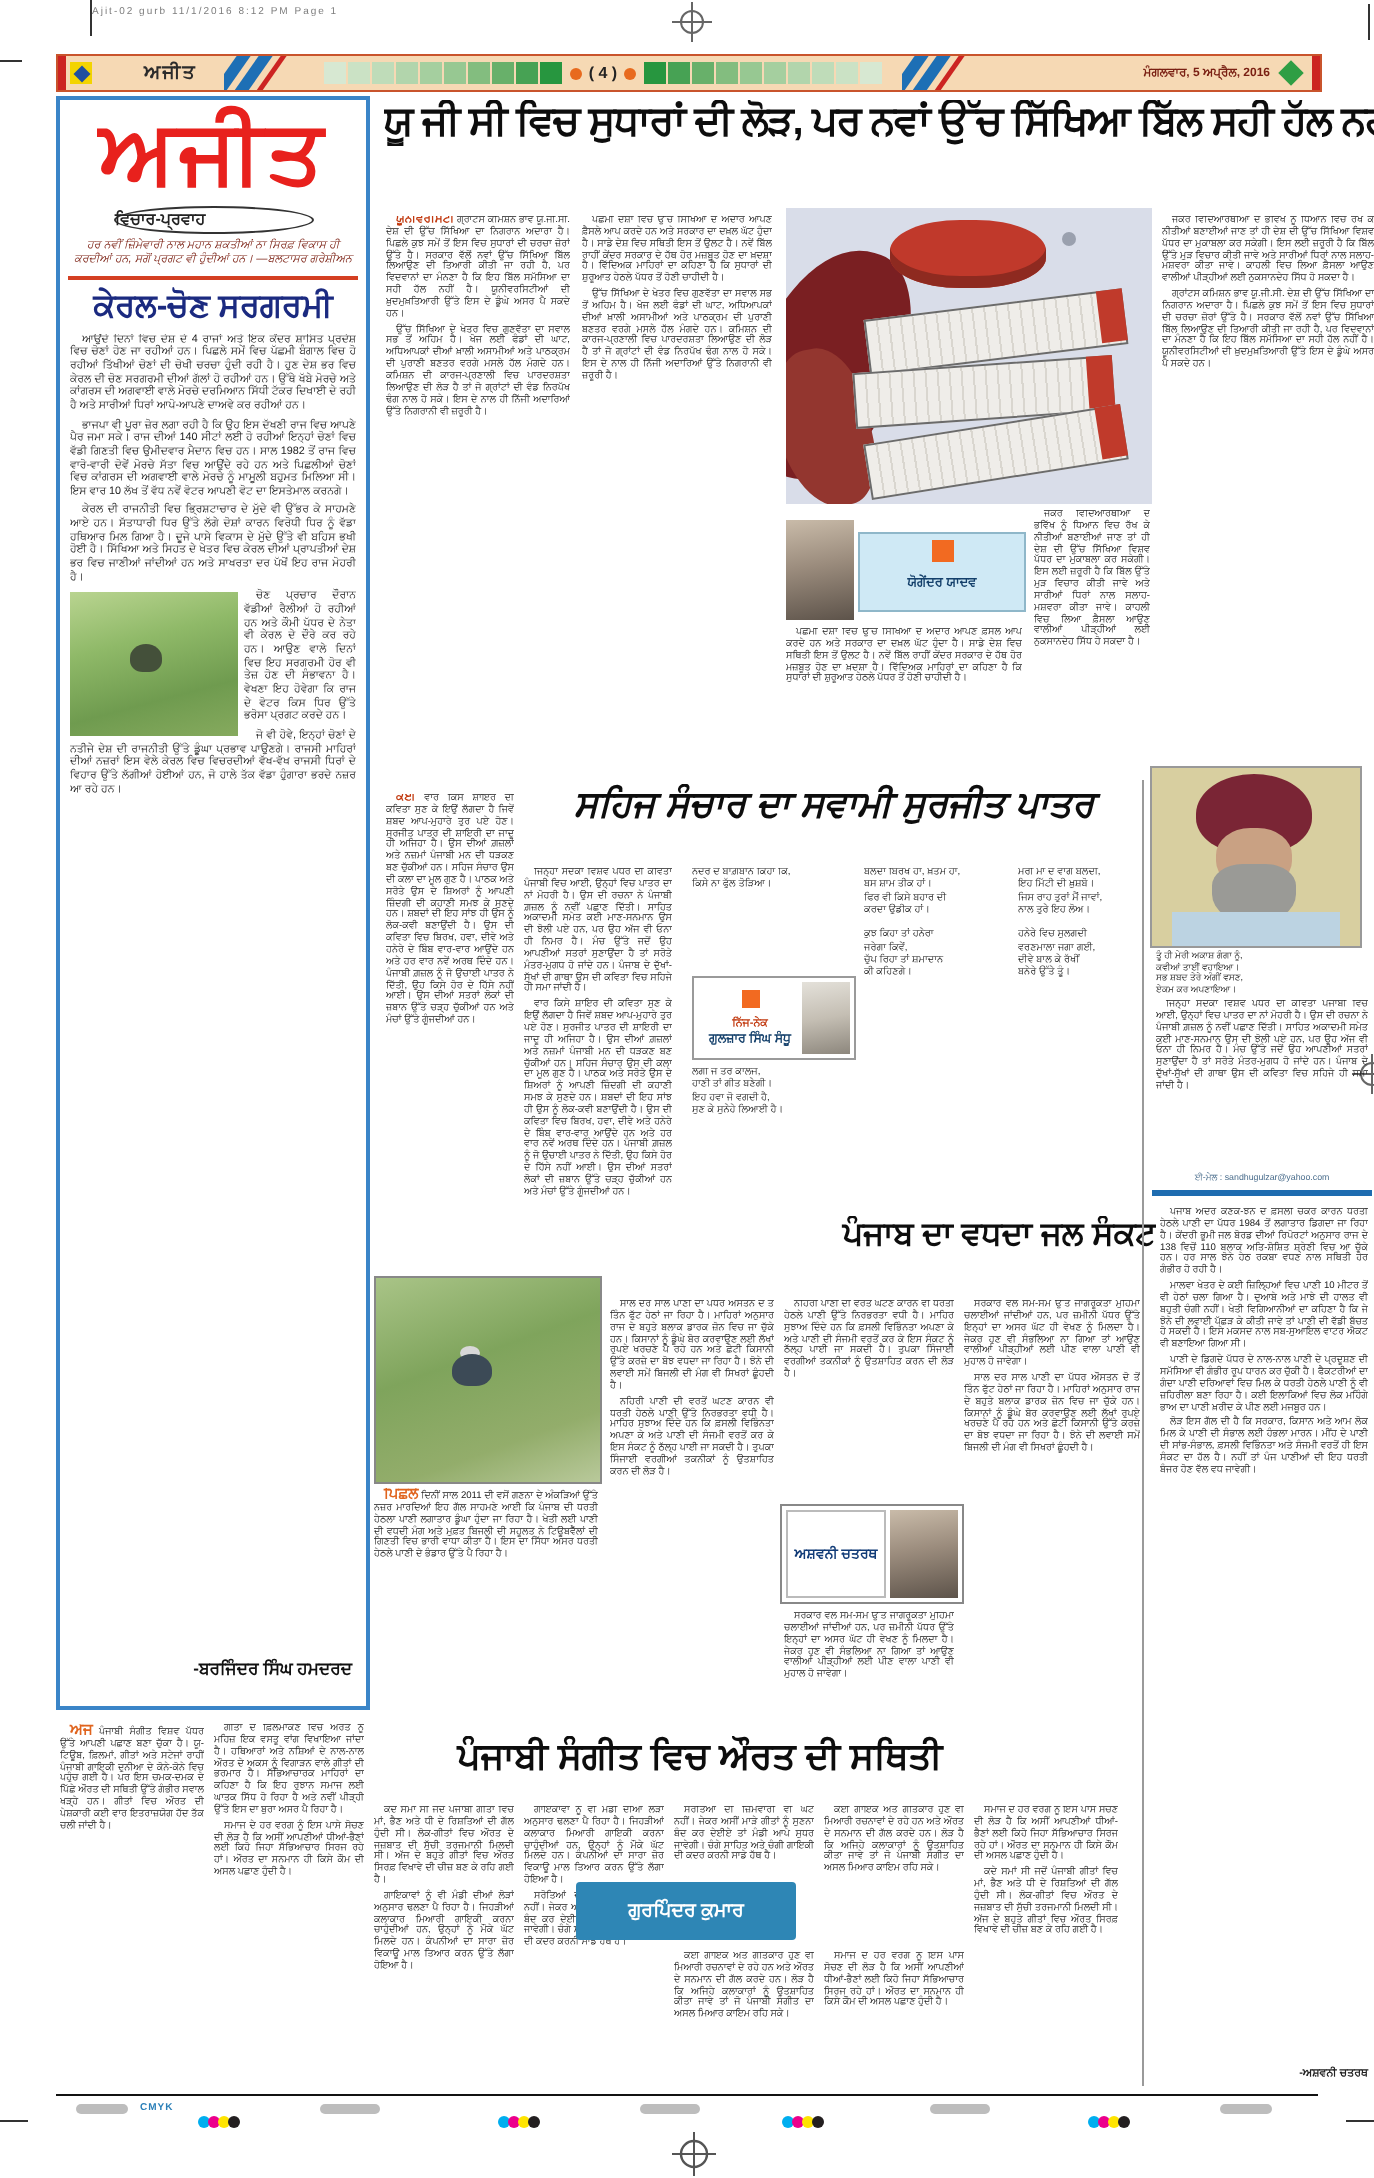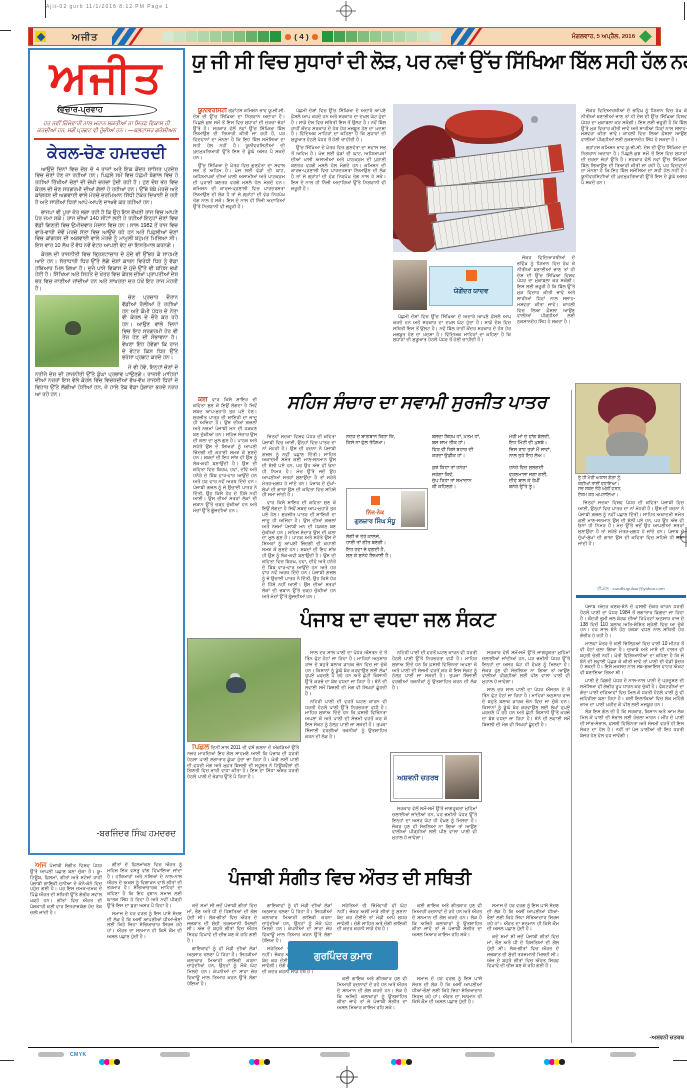--- a/index.html
+++ b/index.html
@@ -34,30 +34,30 @@
   .edoval{margin:3px auto 0;width:98px;border:1.4px solid #333;border-radius:50%;text-align:left;
           font-size:8px;font-weight:bold;color:#222;padding:1px 0;}
   .edquote{margin:3px 5px 0;font-size:5.6px;line-height:6.8px;color:#7a1f12;text-align:center;font-style:italic;}
   .edrule{height:2px;background:#d43f22;margin:4px 4px 0;}
   .edhead{text-align:center;font-size:16px;font-weight:bold;color:#1b2a80;margin-top:4px;}
   .edbody{margin:4px 5px 0;font-size:5.4px;line-height:6.65px;text-align:justify;color:#1c1c1c;height:660px;overflow:hidden;}
   .edbody p{margin:0 0 3px;text-indent:6px;}
   .edphoto{float:left;width:84px;height:72px;margin:1px 3px 1px 0;
            background:linear-gradient(165deg,#b9d490 0%,#8fb968 35%,#6f9b4f 70%,#86aa5e 100%);position:relative;}
   .edphoto i{position:absolute;left:30px;top:26px;width:16px;height:14px;background:#44503a;border-radius:50% 50% 40% 40%;}
-  .edsign{text-align:right;font-size:8.5px;font-weight:normal;color:#111;margin:2px 7px 0;}
+  .edsign{text-align:right;font-size:8.5px;font-weight:bold;color:#111;margin:2px 7px 0;}
   
   .bt{font-size:4.8px;line-height:5.85px;text-align:justify;color:#1b1b1b;overflow:hidden;}
   .bt p{margin:0 0 2px;text-indent:5px;}
   .leadword{color:#c23a10;font-weight:bold;font-size:6px;}
   .leadword.orange{color:#e0641e;font-size:7.5px;}
   .headline{font-weight:bold;color:#0d0d0d;}
   .h-lead{left:192px;top:50px;width:495px;font-size:20px;letter-spacing:-0.6px;white-space:nowrap;overflow:hidden;}
   .h-poem{left:260px;top:392px;width:314px;font-size:18px;font-style:italic;text-align:center;white-space:nowrap;overflow:hidden;}
-  .h-water{left:300px;top:608px;width:278px;font-size:20px;text-align:left;white-space:nowrap;overflow:hidden;}
+  .h-water{left:300px;top:608px;width:278px;font-size:16px;text-align:right;white-space:nowrap;overflow:hidden;}
   .h-music{left:203px;top:868px;width:294px;font-size:18px;text-align:center;white-space:nowrap;overflow:hidden;}
   .verse{font-size:4.9px;line-height:6.3px;white-space:pre-line;color:#1b1b1b;overflow:hidden;}
   .capline{font-size:4.5px;line-height:5.6px;white-space:pre-line;color:#222;}
   .vrule{width:1px;background:#9a9a9a;}
   .bluerule{background:#1e6cb0;}
   
   .illus{left:393px;top:104px;width:183px;height:148px;background:#d9dde9;overflow:hidden;}
   .il-flame{position:absolute;left:-14px;top:18px;width:70px;height:120px;background:#7a1f22;
             border-radius:60% 40% 55% 45%;transform:rotate(18deg);}
   .il-flame2{position:absolute;left:-4px;top:70px;width:46px;height:80px;background:#93362f;
@@ -178,21 +178,21 @@
   <span class="mh-date">ਮੰਗਲਵਾਰ, 5 ਅਪ੍ਰੈਲ, 2016</span>
   <div class="mh-diamond"></div>
   <div class="mh-cap"></div>
 </div>
 
 <div class="abs edbox">
   <div class="edlogo">ਅਜੀਤ</div>
   <div class="edoval">ਵਿਚਾਰ-ਪ੍ਰਵਾਹ</div>
   <div class="edquote">ਹਰ ਨਵੀਂ ਜ਼ਿੰਮੇਵਾਰੀ ਨਾਲ ਮਹਾਨ ਸ਼ਕਤੀਆਂ ਨਾ ਸਿਰਫ਼ ਵਿਕਾਸ ਹੀ ਕਰਦੀਆਂ ਹਨ, ਸਗੋਂ ਪ੍ਰਗਟ ਵੀ ਹੁੰਦੀਆਂ ਹਨ। —ਬਲਟਾਸਰ ਗਰੇਸ਼ੀਅਨ</div>
   <div class="edrule"></div>
-  <div class="edhead">ਕੇਰਲ-ਚੋਣ ਹਮਦਰਦੀ</div>
+  <div class="edhead">ਕੇਰਲ-ਚੋਣ ਸਰਗਰਮੀ</div>
   <div class="edbody">
     <p>ਆਉਂਦੇ ਦਿਨਾਂ ਵਿਚ ਦੇਸ਼ ਦੇ 4 ਰਾਜਾਂ ਅਤੇ ਇਕ ਕੇਂਦਰ ਸ਼ਾਸਿਤ ਪ੍ਰਦੇਸ਼ ਵਿਚ ਚੋਣਾਂ ਹੋਣ ਜਾ ਰਹੀਆਂ ਹਨ। ਪਿਛਲੇ ਸਮੇਂ ਵਿਚ ਪੱਛਮੀ ਬੰਗਾਲ ਵਿਚ ਹੋ ਰਹੀਆਂ ਤਿੱਖੀਆਂ ਚੋਣਾਂ ਦੀ ਚੋਖੀ ਚਰਚਾ ਹੁੰਦੀ ਰਹੀ ਹੈ। ਹੁਣ ਦੇਸ਼ ਭਰ ਵਿਚ ਕੇਰਲ ਦੀ ਚੋਣ ਸਰਗਰਮੀ ਦੀਆਂ ਗੱਲਾਂ ਹੋ ਰਹੀਆਂ ਹਨ। ਉੱਥੇ ਖੱਬੇ ਮੋਰਚੇ ਅਤੇ ਕਾਂਗਰਸ ਦੀ ਅਗਵਾਈ ਵਾਲੇ ਮੋਰਚੇ ਦਰਮਿਆਨ ਸਿੱਧੀ ਟੱਕਰ ਦਿਖਾਈ ਦੇ ਰਹੀ ਹੈ ਅਤੇ ਸਾਰੀਆਂ ਧਿਰਾਂ ਆਪੋ-ਆਪਣੇ ਦਾਅਵੇ ਕਰ ਰਹੀਆਂ ਹਨ।</p>
     <p>ਭਾਜਪਾ ਵੀ ਪੂਰਾ ਜ਼ੋਰ ਲਗਾ ਰਹੀ ਹੈ ਕਿ ਉਹ ਇਸ ਦੱਖਣੀ ਰਾਜ ਵਿਚ ਆਪਣੇ ਪੈਰ ਜਮਾ ਸਕੇ। ਰਾਜ ਦੀਆਂ 140 ਸੀਟਾਂ ਲਈ ਹੋ ਰਹੀਆਂ ਇਨ੍ਹਾਂ ਚੋਣਾਂ ਵਿਚ ਵੱਡੀ ਗਿਣਤੀ ਵਿਚ ਉਮੀਦਵਾਰ ਮੈਦਾਨ ਵਿਚ ਹਨ। ਸਾਲ 1982 ਤੋਂ ਰਾਜ ਵਿਚ ਵਾਰੋ-ਵਾਰੀ ਦੋਵੇਂ ਮੋਰਚੇ ਸੱਤਾ ਵਿਚ ਆਉਂਦੇ ਰਹੇ ਹਨ ਅਤੇ ਪਿਛਲੀਆਂ ਚੋਣਾਂ ਵਿਚ ਕਾਂਗਰਸ ਦੀ ਅਗਵਾਈ ਵਾਲੇ ਮੋਰਚੇ ਨੂੰ ਮਾਮੂਲੀ ਬਹੁਮਤ ਮਿਲਿਆ ਸੀ। ਇਸ ਵਾਰ 10 ਲੱਖ ਤੋਂ ਵੱਧ ਨਵੇਂ ਵੋਟਰ ਆਪਣੀ ਵੋਟ ਦਾ ਇਸਤੇਮਾਲ ਕਰਨਗੇ।</p>
     <p>ਕੇਰਲ ਦੀ ਰਾਜਨੀਤੀ ਵਿਚ ਭ੍ਰਿਸ਼ਟਾਚਾਰ ਦੇ ਮੁੱਦੇ ਵੀ ਉੱਭਰ ਕੇ ਸਾਹਮਣੇ ਆਏ ਹਨ। ਸੱਤਾਧਾਰੀ ਧਿਰ ਉੱਤੇ ਲੱਗੇ ਦੋਸ਼ਾਂ ਕਾਰਨ ਵਿਰੋਧੀ ਧਿਰ ਨੂੰ ਵੱਡਾ ਹਥਿਆਰ ਮਿਲ ਗਿਆ ਹੈ। ਦੂਜੇ ਪਾਸੇ ਵਿਕਾਸ ਦੇ ਮੁੱਦੇ ਉੱਤੇ ਵੀ ਬਹਿਸ ਭਖੀ ਹੋਈ ਹੈ। ਸਿੱਖਿਆ ਅਤੇ ਸਿਹਤ ਦੇ ਖੇਤਰ ਵਿਚ ਕੇਰਲ ਦੀਆਂ ਪ੍ਰਾਪਤੀਆਂ ਦੇਸ਼ ਭਰ ਵਿਚ ਜਾਣੀਆਂ ਜਾਂਦੀਆਂ ਹਨ ਅਤੇ ਸਾਖਰਤਾ ਦਰ ਪੱਖੋਂ ਇਹ ਰਾਜ ਮੋਹਰੀ ਹੈ।</p>
     <div class="edphoto">
         <i></i>
       </div>
     <p>ਚੋਣ ਪ੍ਰਚਾਰ ਦੌਰਾਨ ਵੱਡੀਆਂ ਰੈਲੀਆਂ ਹੋ ਰਹੀਆਂ ਹਨ ਅਤੇ ਕੌਮੀ ਪੱਧਰ ਦੇ ਨੇਤਾ ਵੀ ਕੇਰਲ ਦੇ ਦੌਰੇ ਕਰ ਰਹੇ ਹਨ। ਆਉਣ ਵਾਲੇ ਦਿਨਾਂ ਵਿਚ ਇਹ ਸਰਗਰਮੀ ਹੋਰ ਵੀ ਤੇਜ਼ ਹੋਣ ਦੀ ਸੰਭਾਵਨਾ ਹੈ। ਵੇਖਣਾ ਇਹ ਹੋਵੇਗਾ ਕਿ ਰਾਜ ਦੇ ਵੋਟਰ ਕਿਸ ਧਿਰ ਉੱਤੇ ਭਰੋਸਾ ਪ੍ਰਗਟ ਕਰਦੇ ਹਨ।</p>
     <p>ਜੋ ਵੀ ਹੋਵੇ, ਇਨ੍ਹਾਂ ਚੋਣਾਂ ਦੇ ਨਤੀਜੇ ਦੇਸ਼ ਦੀ ਰਾਜਨੀਤੀ ਉੱਤੇ ਡੂੰਘਾ ਪ੍ਰਭਾਵ ਪਾਉਣਗੇ। ਰਾਜਸੀ ਮਾਹਿਰਾਂ ਦੀਆਂ ਨਜ਼ਰਾਂ ਇਸ ਵੇਲੇ ਕੇਰਲ ਵਿਚ ਵਿਚਰਦੀਆਂ ਵੱਖ-ਵੱਖ ਰਾਜਸੀ ਧਿਰਾਂ ਦੇ ਵਿਹਾਰ ਉੱਤੇ ਲੱਗੀਆਂ ਹੋਈਆਂ ਹਨ, ਜੋ ਹਾਲੇ ਤੱਕ ਵੱਡਾ ਹੁੰਗਾਰਾ ਭਰਦੇ ਨਜ਼ਰ ਆ ਰਹੇ ਹਨ।</p>
   </div>

